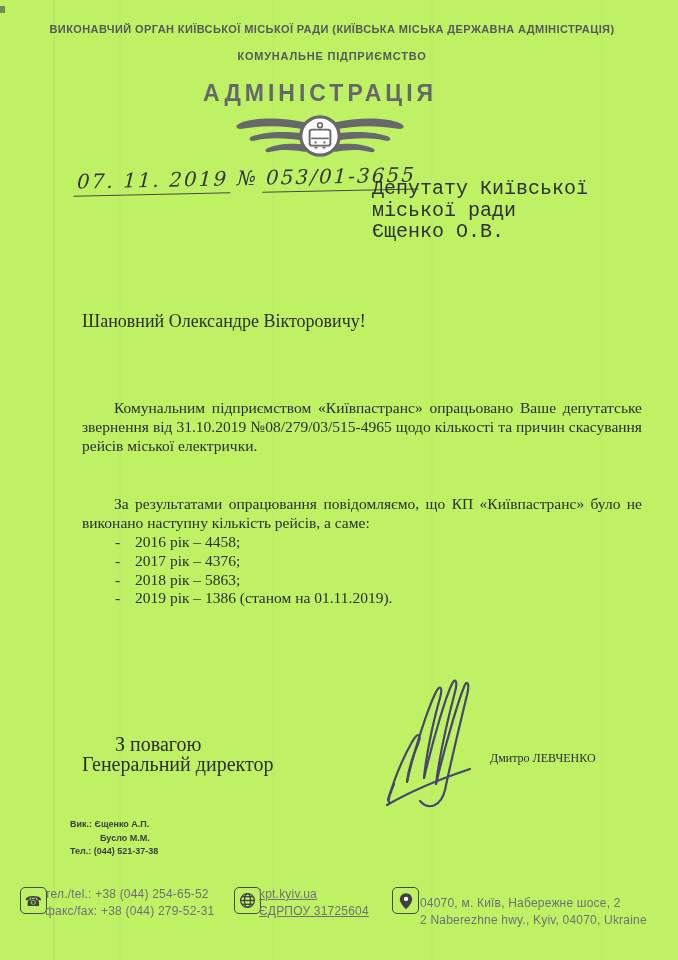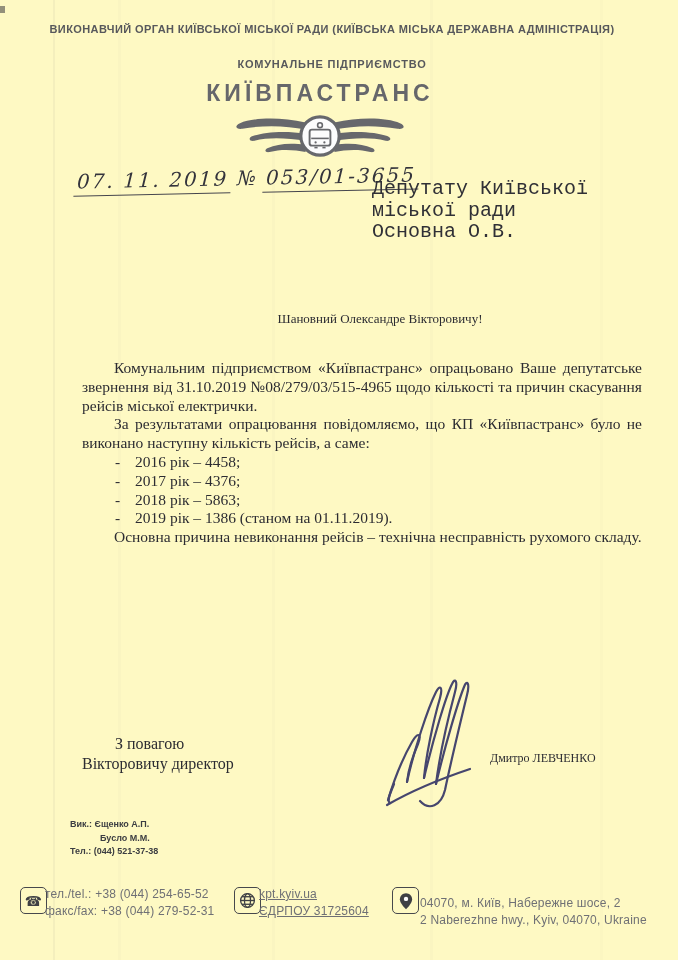--- a/index.html
+++ b/index.html
@@ -1,61 +1,61 @@
 <!DOCTYPE html>
 <html><head>
 <meta charset="utf-8">
 <style>
   html,body{margin:0;padding:0;background:#ffffff;}
   .page{
     position:relative;width:678px;height:960px;overflow:hidden;
-    background:#fef9c3;font-family:"Liberation Serif",serif;color:#2d2d33;
+    background:#bef264;font-family:"Liberation Serif",serif;color:#2d2d33;
   }
   
   .fold{position:absolute;top:0;bottom:0;width:2px;background:#6c6c78;opacity:.07;}
   .streak{position:absolute;top:0;bottom:0;width:3px;background:#8a8a94;opacity:.035;}
   .speck{position:absolute;left:0;top:6px;width:5px;height:7px;background:#3a3a3e;opacity:.55;}
 
   .org-header{
     position:absolute;top:22px;left:0;right:14px;text-align:center;
     font-family:"Liberation Sans",sans-serif;font-weight:700;
     font-size:11px;line-height:15px;color:#57585c;letter-spacing:.4px;
   }
-  .org-header .l2{margin-top:20px;letter-spacing:.8px;}
+  .org-header .l2{margin-top:12px;letter-spacing:.8px;}
 
   .logo{position:absolute;left:160px;top:80px;width:320px;text-align:center;}
   .logo-title{
     font-family:"Liberation Sans",sans-serif;font-weight:700;font-size:23px;
     letter-spacing:4px;color:#66676b;
   }
   .logo-emblem{margin-top:2px;}
 
   .ref{position:absolute;left:74px;top:166px;transform:rotate(-1.2deg);}
   .hw{
     font-family:"DejaVu Serif",serif;font-style:italic;font-size:20px;
     color:#34343c;letter-spacing:2px;transform:skewX(-4deg);display:inline-block;
   }
   .hw.u{border-bottom:1.6px solid #45454d;padding:0 3px 2px 3px;}
   .hw.nosp{letter-spacing:1px;margin:0 2px;}
 
   .recipient{position:absolute;left:372px;top:178px;font-size:20px;line-height:21.5px;color:#303036;font-family:Liberation Mono, monospace;}
 
   .salutation{
-    position:absolute;left:100px;top:311px;width:560px;text-align:center;
-    font-size:13px;color:#2c2c32;
+    position:absolute;left:82px;top:311px;width:560px;text-align:left;
+    font-size:18px;color:#2c2c32;
   }
 
   .letter-body{position:absolute;left:82px;top:359px;width:560px;font-size:15.5px;line-height:18.8px;color:#2c2c32;}
   .letter-body p{margin:0;text-align:justify;}
-  .letter-body p.ind{text-indent:32px;}
+  .letter-body p.ind{text-indent:32px;margin-top:40px;}
   .letter-body ul{margin:0;padding:0;list-style:none;}
   .letter-body li{position:relative;padding-left:53px;}
   .letter-body li .marker{position:absolute;left:33px;}
 
-  .closing{position:absolute;left:82px;top:734px;font-size:16px;line-height:20px;color:#2c2c32;}
+  .closing{position:absolute;left:82px;top:734px;font-size:20px;line-height:20px;color:#2c2c32;}
   .closing .c1{padding-left:33px;}
   .sig-name{position:absolute;left:490px;top:751px;font-size:12px;color:#2c2c32;}
   .sig-scrawl{position:absolute;left:382px;top:674px;}
 
   .executors{
     position:absolute;left:70px;top:818px;font-family:"Liberation Sans",sans-serif;
     font-size:9px;line-height:13.5px;color:#3c3d42;font-weight:bold;
   }
   .executors .e2{padding-left:30px;}
 
@@ -83,21 +83,21 @@
   <div class="streak" style="left:430px;"></div>
   <div class="streak" style="left:600px;opacity:.025;"></div>
   <div class="speck"></div>
 
   <div class="org-header">
     <div class="l1">ВИКОНАВЧИЙ ОРГАН КИЇВСЬКОЇ МІСЬКОЇ РАДИ (КИЇВСЬКА МІСЬКА ДЕРЖАВНА АДМІНІСТРАЦІЯ)</div>
     <div class="l2">КОМУНАЛЬНЕ ПІДПРИЄМСТВО</div>
   </div>
 
   <div class="logo">
-    <div class="logo-title">КИЇВПАСТРАНС</div>
+    <div class="logo-title">АДМІНІСТРАЦІЯ</div>
     <div class="logo-emblem">
       <svg width="176" height="54" viewBox="0 0 220 66">
         <g fill="#67686c">
 
           <path d="M92,16 C60,9 26,10 10,17 C3,20 4,25 13,24 C40,19 68,20 92,25 Z"></path>
           <path d="M92,30 C66,26 40,28 26,33 C20,35 21,40 28,39 C48,34 70,36 92,39 Z"></path>
           <path d="M92,44 C72,41 56,43 45,48 C40,50 41,54 47,53 C61,49 78,50 92,53 Z"></path>
 
           <g transform="translate(220,0) scale(-1,1)">
             <path d="M92,16 C60,9 26,10 10,17 C3,20 4,25 13,24 C40,19 68,20 92,25 Z"></path>
@@ -122,21 +122,21 @@
   </div>
 
   <div class="ref">
     <span class="hw u">07. 11. 2019</span>
     <span class="hw nosp">№</span>
     <span class="hw u">053/01-3655</span>
   </div>
 
   <div class="recipient">
     <div>Депутату Київської міської ради</div>
-    <div>Основна О.В.</div>
+    <div>Єщенко О.В.</div>
   </div>
 
   <div class="salutation">Шановний Олександре Вікторовичу!</div>
 
   <div class="letter-body">
     <p class="ind">Комунальним підприємством «Київпастранс» опрацьовано Ваше депутатське звернення від 31.10.2019 №08/279/03/515-4965 щодо кількості та причин скасування рейсів міської електрички.</p>
     <p class="ind">За результатами опрацювання повідомляємо,  що КП «Київпастранс» було не виконано наступну кількість рейсів, а саме:</p>
     <ul>
       <li>
         <span class="marker">-</span>
@@ -148,26 +148,25 @@
       </li>
       <li>
         <span class="marker">-</span>
         <span>2018 рік – 5863;</span>
       </li>
       <li>
         <span class="marker">-</span>
         <span>2019 рік – 1386 (станом на 01.11.2019).</span>
       </li>
     </ul>
-    <p class="ind">Основна причина невиконання рейсів – технічна несправність рухомого складу.</p>
   </div>
 
   <div class="closing">
     <div class="c1">З повагою</div>
-    <div>Вікторовичу директор</div>
+    <div>Генеральний директор</div>
   </div>
 
   <div class="sig-scrawl">
     <svg width="100" height="135" viewBox="0 0 100 135">
       <g stroke="#46466e" stroke-width="2.2" fill="none" stroke-linecap="round">
         <path d="M6,126 C12,106 22,82 30,68 C36,57 40,60 36,70 C30,84 26,98 25,108"></path>
         <path d="M25,108 C32,76 46,34 54,18 C58,10 61,13 58,24 C51,48 44,82 42,104"></path>
         <path d="M42,104 C52,62 64,22 70,10 C73,3 76,7 73,18 C65,48 57,86 54,110"></path>
         <path d="M54,110 C64,68 76,28 82,13 C85,5 88,9 85,21 C77,54 68,92 63,116 C59,132 47,137 38,127"></path>
         <path d="M5,131 C24,120 55,106 88,95"></path>

